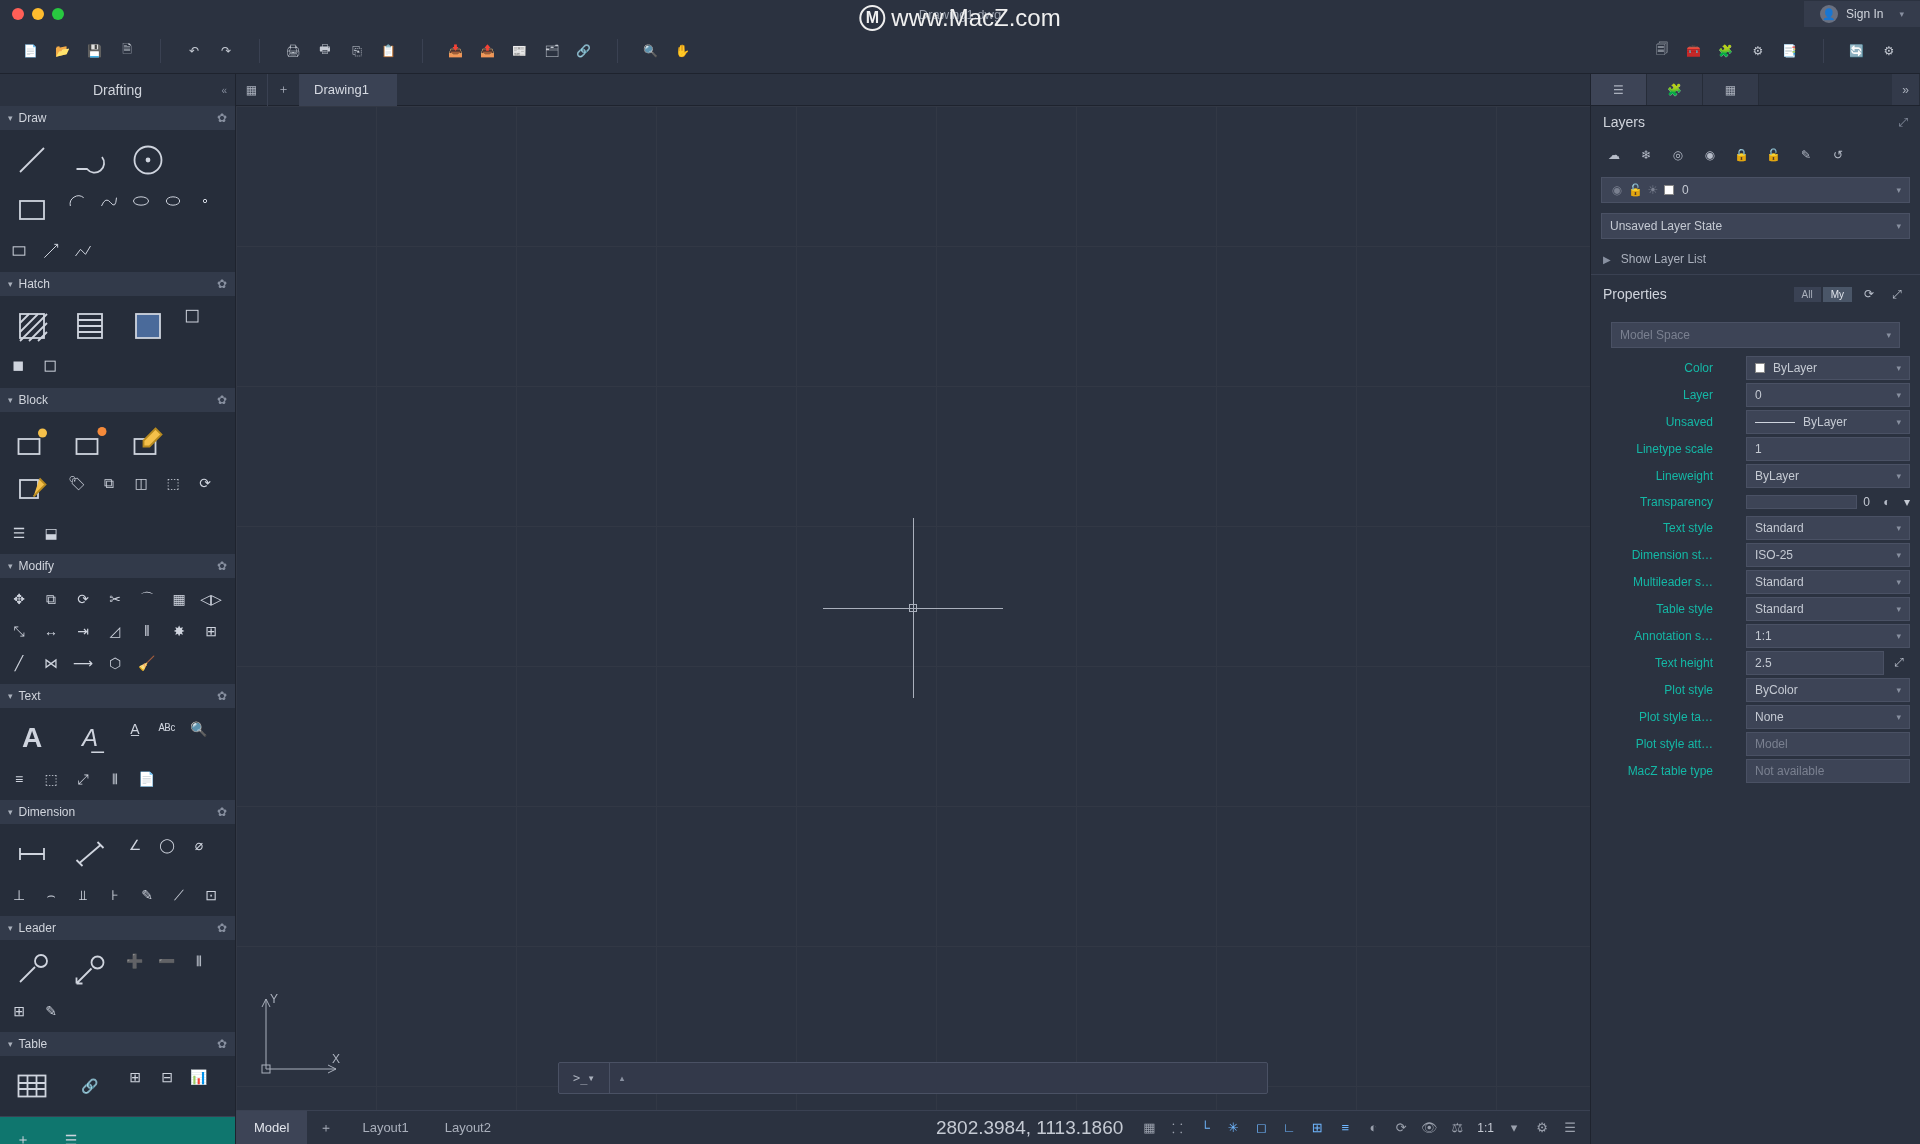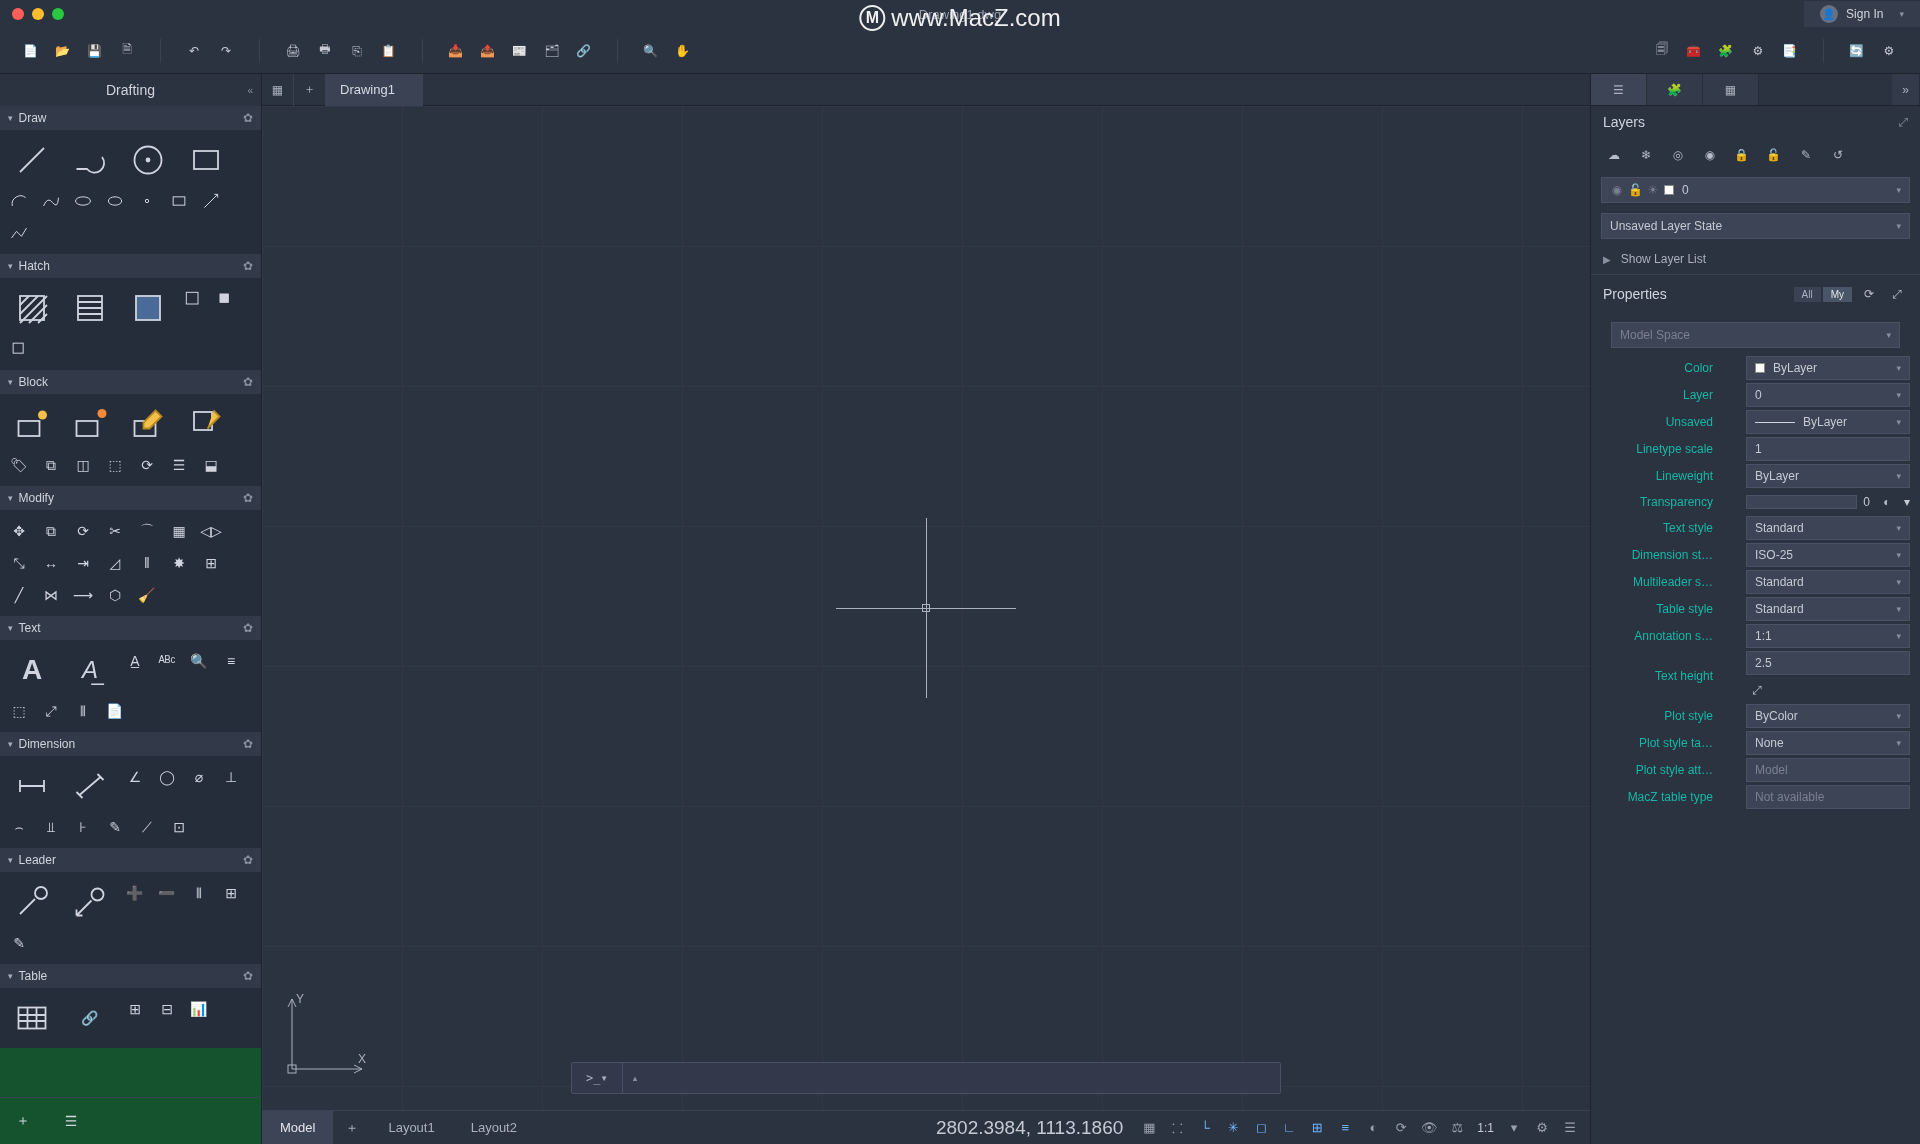--- a/index.html
+++ b/index.html
@@ -23,21 +23,21 @@
 .toolbar { height: 46px; background: #2b3240; display: flex; align-items: center; padding: 0 10px; gap: 6px; border-bottom: 1px solid #1e232e; }
 .tb-group { display: flex; gap: 10px; padding: 0 10px; }
 .tb-icon { width: 22px; height: 22px; display: flex; align-items: center; justify-content: center; color: #c5cad3; cursor: pointer; }
 .tb-sep { width: 1px; height: 24px; background: #3a4152; margin: 0 6px; }
 .tb-spacer { flex: 1; }
 
 
 .main { display: flex; height: calc(100% - 28px - 46px); }
 
 
-.leftbar { width: 262px; background: #14532d; border-right: 1px solid #1e232e; display: flex; flex-direction: column; overflow-y: auto; }
+.leftbar { width: 236px; background: #0f766e; border-right: 1px solid #1e232e; display: flex; flex-direction: column; overflow-y: auto; }
 .leftbar-head { background: #2b3240; padding: 8px 12px; display: flex; align-items: center; justify-content: center; position: relative; font-size: 14px; color: #d0d4dc; }
 .leftbar-head .collapse { position: absolute; right: 8px; color: #8890a0; font-size: 10px; }
 .section-head { background: #323a4a; padding: 5px 8px; display: flex; align-items: center; gap: 6px; font-size: 12px; color: #d0d4dc; }
 .section-head .tri { font-size: 9px; color: #aab0bc; }
 .section-head .gear { margin-left: auto; color: #8890a0; font-size: 12px; }
 .section-body { padding: 6px 4px; display: flex; flex-wrap: wrap; gap: 2px; background: #262d3a; }
 .tool-icon { width: 30px; height: 30px; display: flex; align-items: center; justify-content: center; color: #cfd4de; cursor: pointer; font-size: 14px; border: 1px solid transparent; }
 .tool-icon.large { width: 56px; height: 48px; }
 .tool-icon svg { width: 20px; height: 20px; stroke: #cfd4de; fill: none; stroke-width: 1.2; }
 .tool-icon.large svg { width: 36px; height: 36px; }
@@ -676,21 +676,21 @@
           <div class="prop-label">Annotation s…</div>
           <div class="prop-val">
             <div class="dd">
               <span>1:1</span>
               <span class="arrow">▾</span>
             </div>
           </div>
         </div>
       <div class="prop-row">
           <div class="prop-label">Text height</div>
-          <div class="prop-val" style="display:flex;gap:4px;flex-direction:column;">
+          <div class="prop-val" style="display:flex;gap:4px;">
             <input class="inp" style="flex: 1 1 0%;" value="2.5">
             <div class="lbtn">⤢</div>
           </div>
         </div>
       <div class="prop-row">
           <div class="prop-label">Plot style</div>
           <div class="prop-val">
             <div class="dd">
               <span>ByColor</span>
               <span class="arrow">▾</span>

